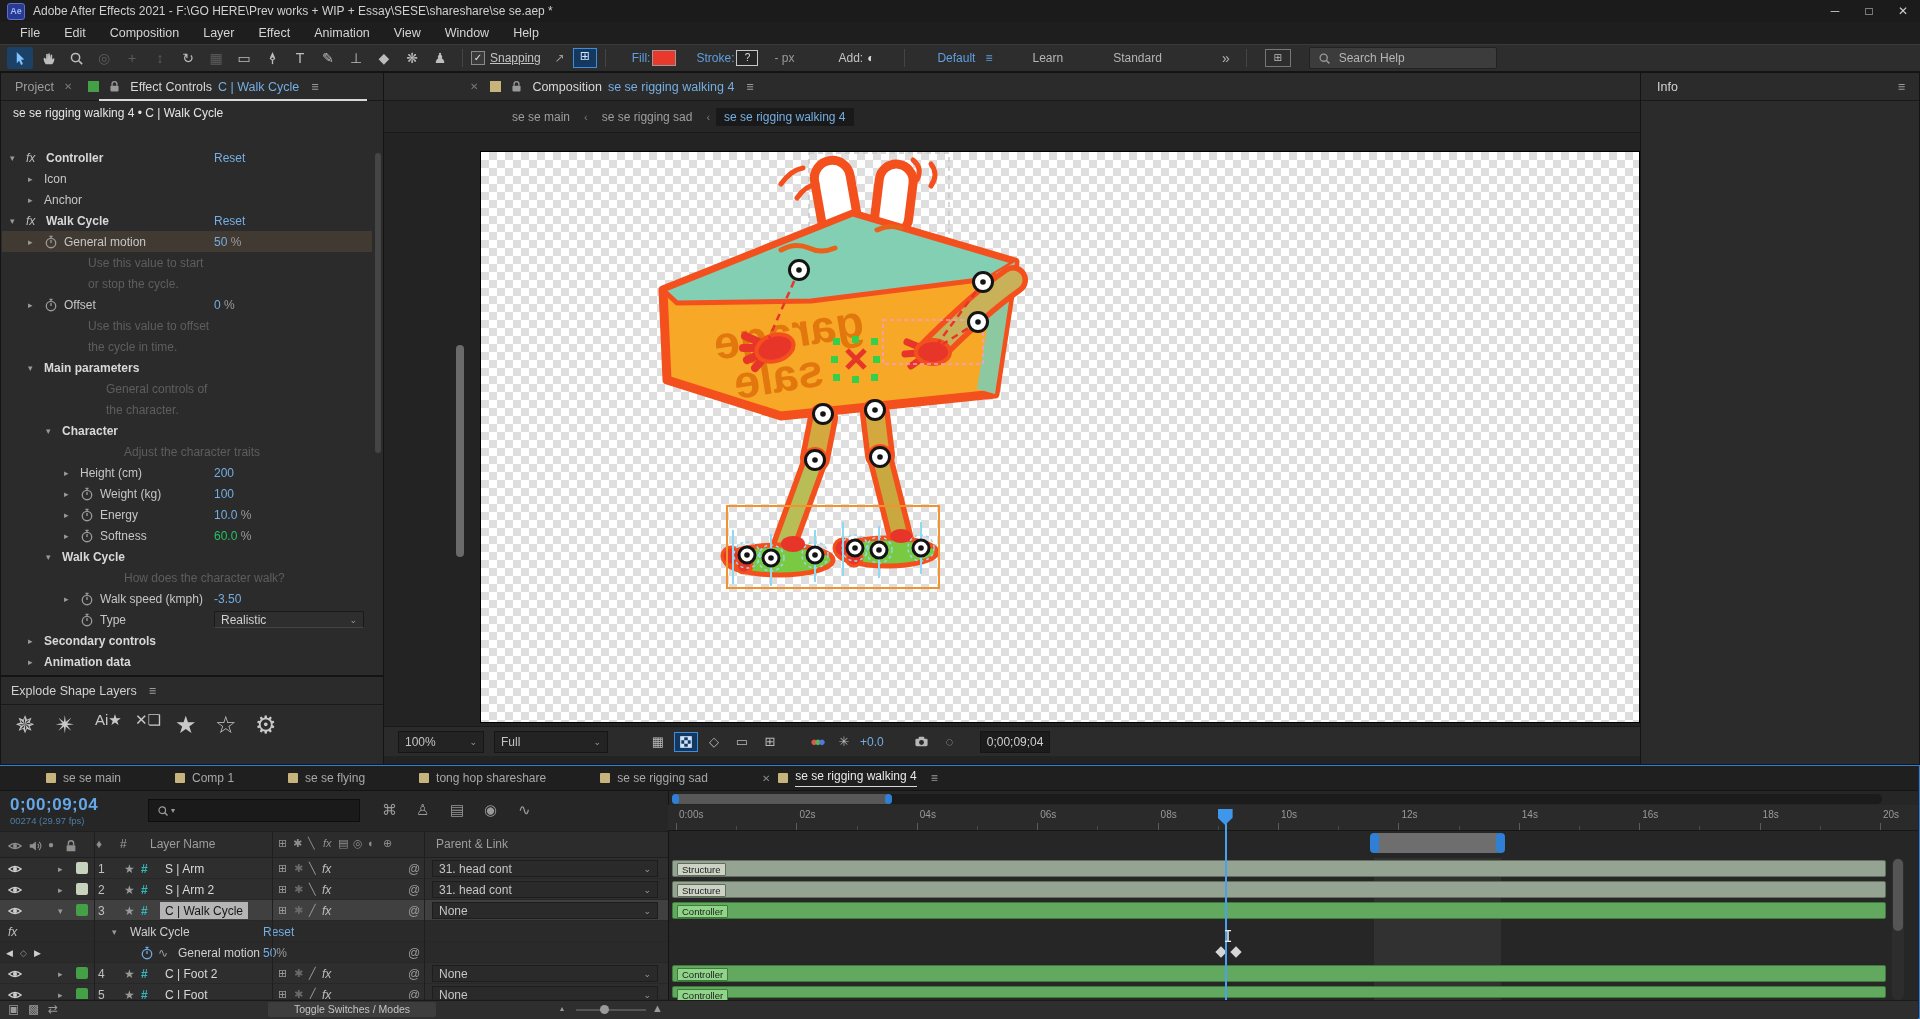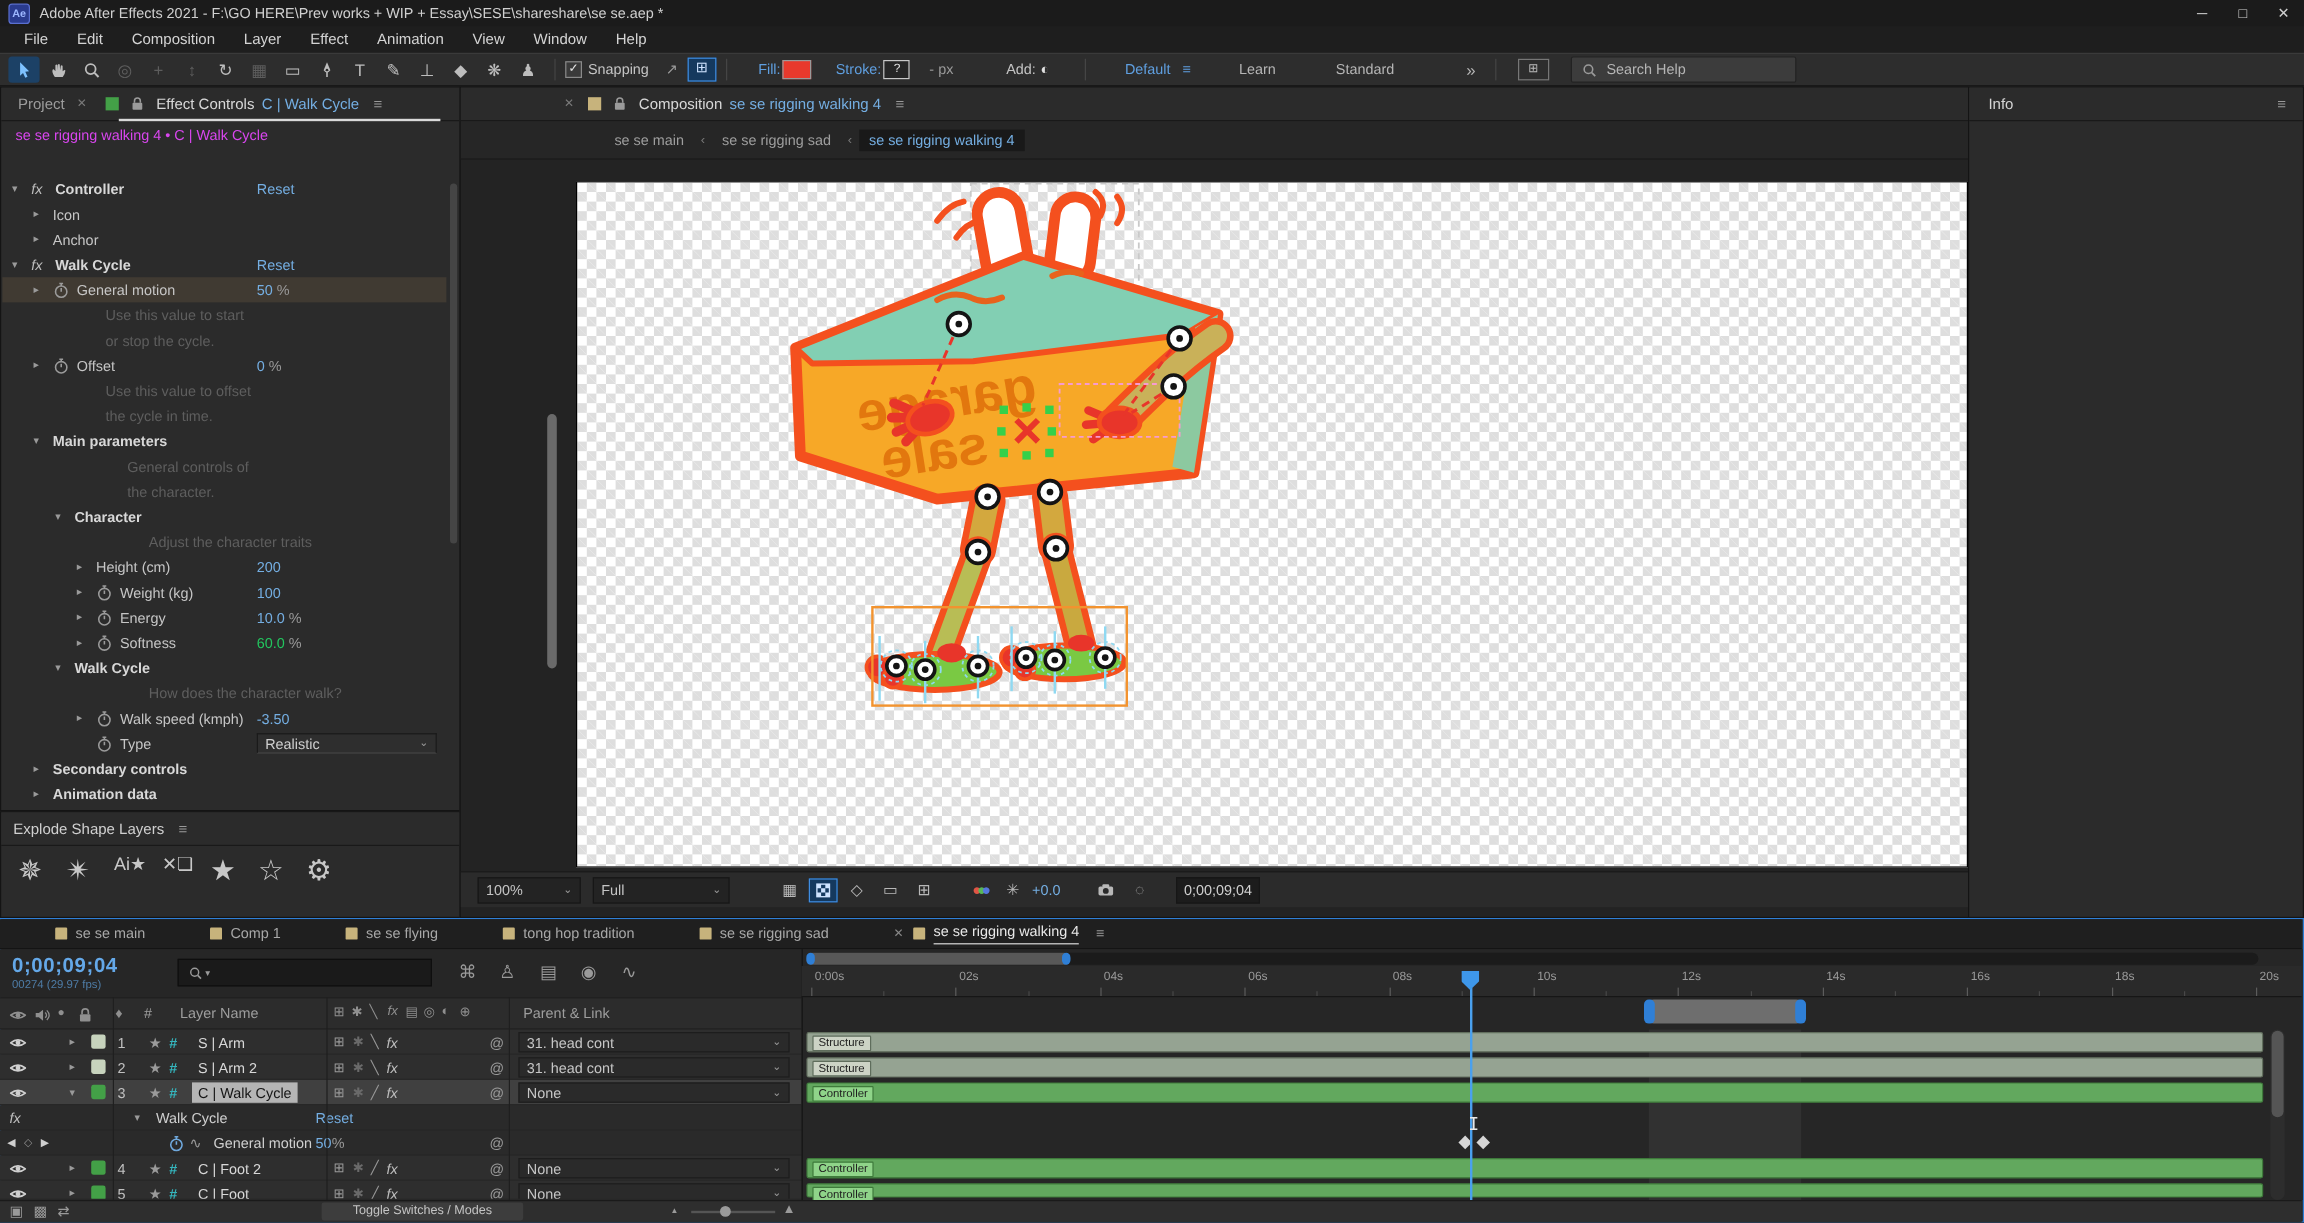--- a/index.html
+++ b/index.html
@@ -174,21 +174,21 @@
       </div>
       <div class="tool">T</div>
       <div class="tool">✎</div>
       <div class="tool">⊥</div>
       <div class="tool">◆</div>
       <div class="tool">❋</div>
       <div class="tool">♟</div>
       <div class="tb-sep"></div>
       <div style="display: flex; align-items: center;">
         <span class="chkbox">✓</span>
-        <span style="color: rgb(196, 196, 196);">Snapping</span>
+        <span style="color: rgb(196, 196, 196); text-decoration: underline;">Snapping</span>
       </div>
       <span style="color: rgb(154, 154, 154); margin: 0px 8px 0px 14px;">↗</span>
       <span style="width: 22px; height: 18px; background: rgb(21, 57, 94); border: 1px solid rgb(63, 141, 224); text-align: center; color: rgb(207, 227, 255);">⊞</span>
       <div class="tb-sep"></div>
       <span style="color: rgb(95, 159, 224); margin-left: 18px;">Fill:</span>
       <span class="fill-swatch"></span>
       <span style="color: rgb(95, 159, 224); margin-left: 14px;">Stroke:</span>
       <span class="stroke-box">?</span>
       <span style="color: rgb(154, 154, 154); margin-left: 10px;">- px</span>
       <span style="color: rgb(196, 196, 196); margin-left: 44px;">Add:</span>
@@ -215,21 +215,21 @@
       <span style="margin-left:10px;color:#7a7a7a;font-size:10px;">✕</span>
       <span style="width:11px;height:11px;background:#43a047;margin-left:16px;"></span>
       <svg class="ic" width="13" height="13" style="margin-left:9px;color:#9a9a9a;">
           <use href="#s-lock"></use>
         </svg>
       <span style="margin-left:9px;color:#d8d8d8;">Effect Controls</span>
       <span class="blue" style="margin-left:6px;">C | Walk Cycle</span>
       <span style="margin-left:12px;color:#9a9a9a;">≡</span>
     </div>
     <div class="tab-active-underline" style="left:98px;top:26px;width:268px;"></div>
-    <div class="abs" style="left:12px;top:33px;color:#d946ef;">se se rigging walking 4 • C | Walk Cycle</div>
+    <div class="abs" style="left:12px;top:33px;color:#e5e5e5;">se se rigging walking 4 • C | Walk Cycle</div>
     <div id="fx-rows" class="abs" style="left:0;top:0;width:382px;height:604px;">
         <div class="fxrow" style="top: 74px;">
           <div class="twirl" style="left: 8px;">▾</div>
           <div class="fxbadge" style="left: 24px;">fx</div>
           <div class="rowlabel bold" style="left: 44px;">Controller</div>
           <div class="rowval"><span style="color: rgb(116, 174, 226);">Reset</span></div>
         </div>
         <div class="fxrow" style="top: 95px;">
           <div class="twirl" style="left: 26px;">▸</div>
           <div class="rowlabel" style="left: 42px;">Icon</div>
@@ -605,21 +605,21 @@
         <div class="tl-tab">
           <span class="tab-chip"></span>
           <span>Comp 1</span>
         </div>
         <div class="tl-tab">
           <span class="tab-chip"></span>
           <span>se se flying</span>
         </div>
         <div class="tl-tab">
           <span class="tab-chip"></span>
-          <span>tong hop tradition</span>
+          <span>tong hop shareshare</span>
         </div>
         <div class="tl-tab">
           <span class="tab-chip"></span>
           <span>se se rigging sad</span>
         </div>
         <div class="tl-tab" style="margin-right: 20px;">
           <span style="color: rgb(138, 138, 138); font-size: 10px; margin-right: 8px;">✕</span>
           <span class="tab-chip"></span>
           <span style="color: rgb(232, 232, 232); border-bottom: 1px solid rgb(217, 217, 217); padding-bottom: 3px;">se se rigging walking 4</span>
           <span style="color: rgb(154, 154, 154); margin-left: 14px;">≡</span>

